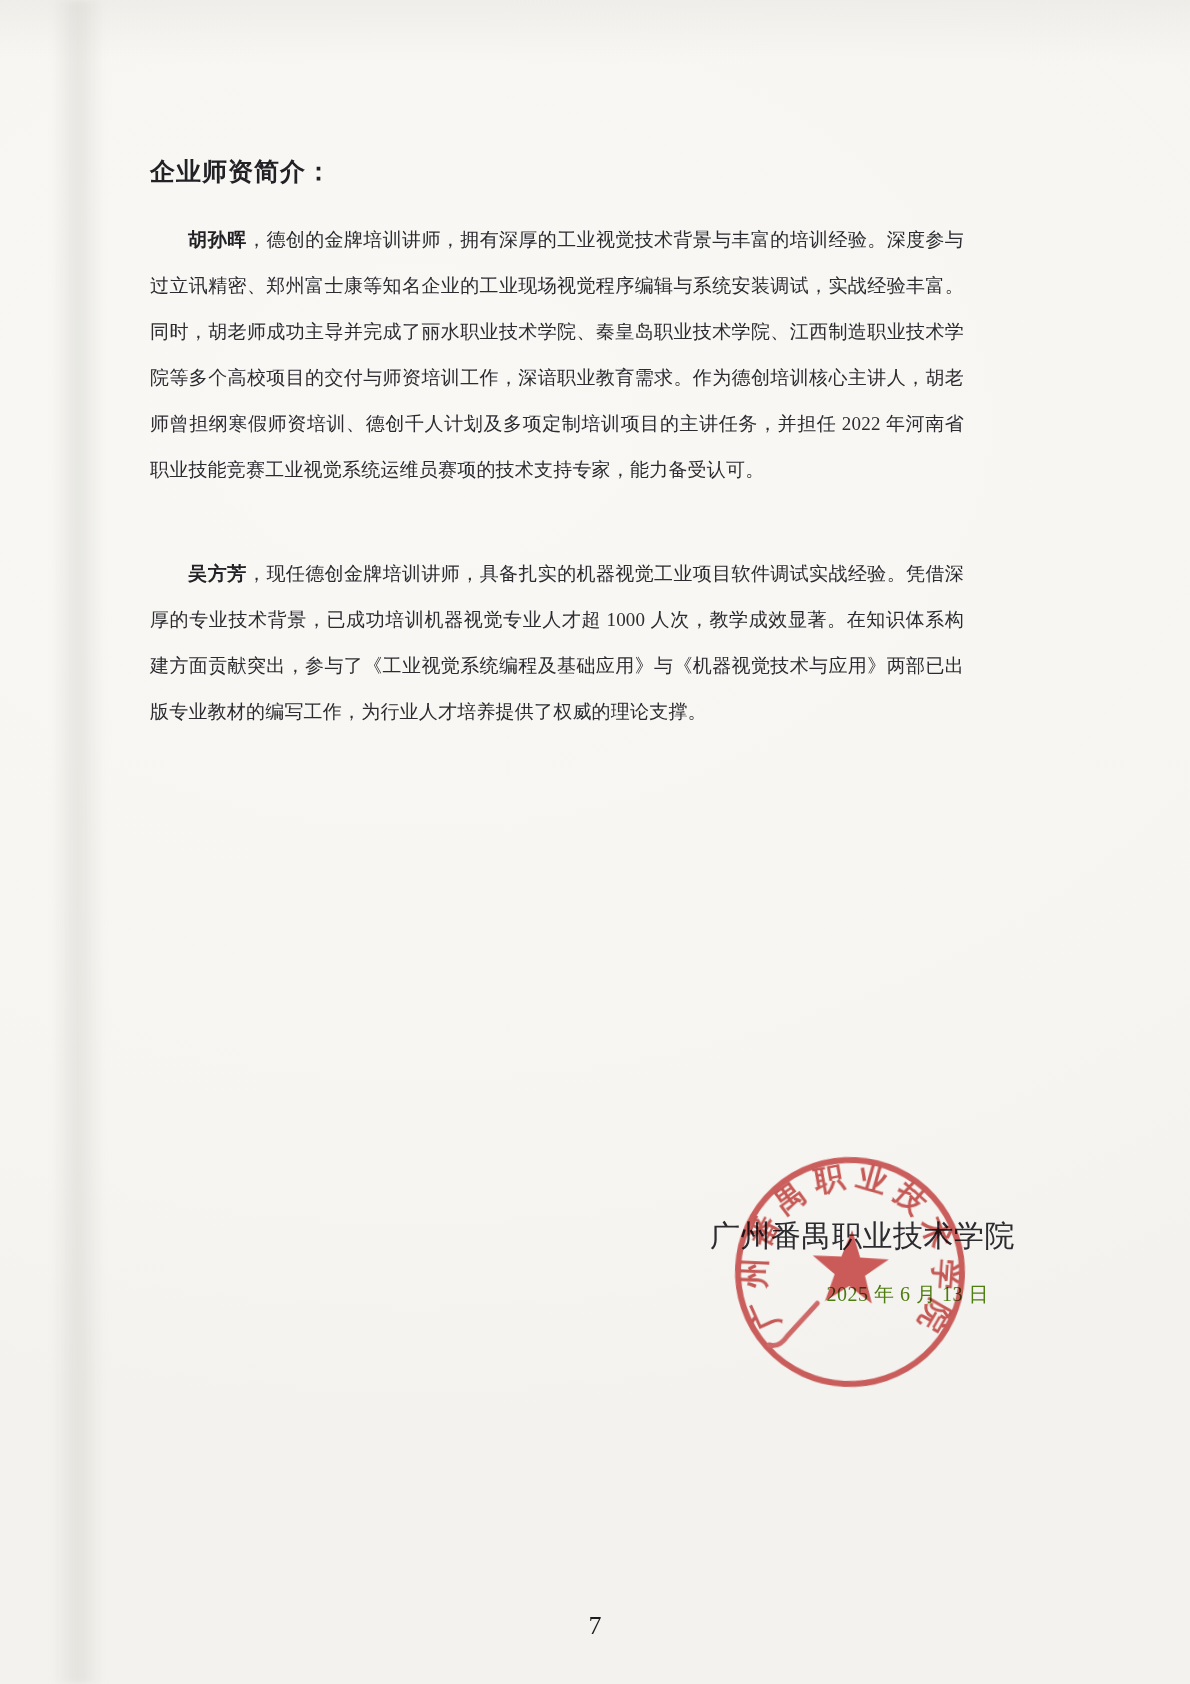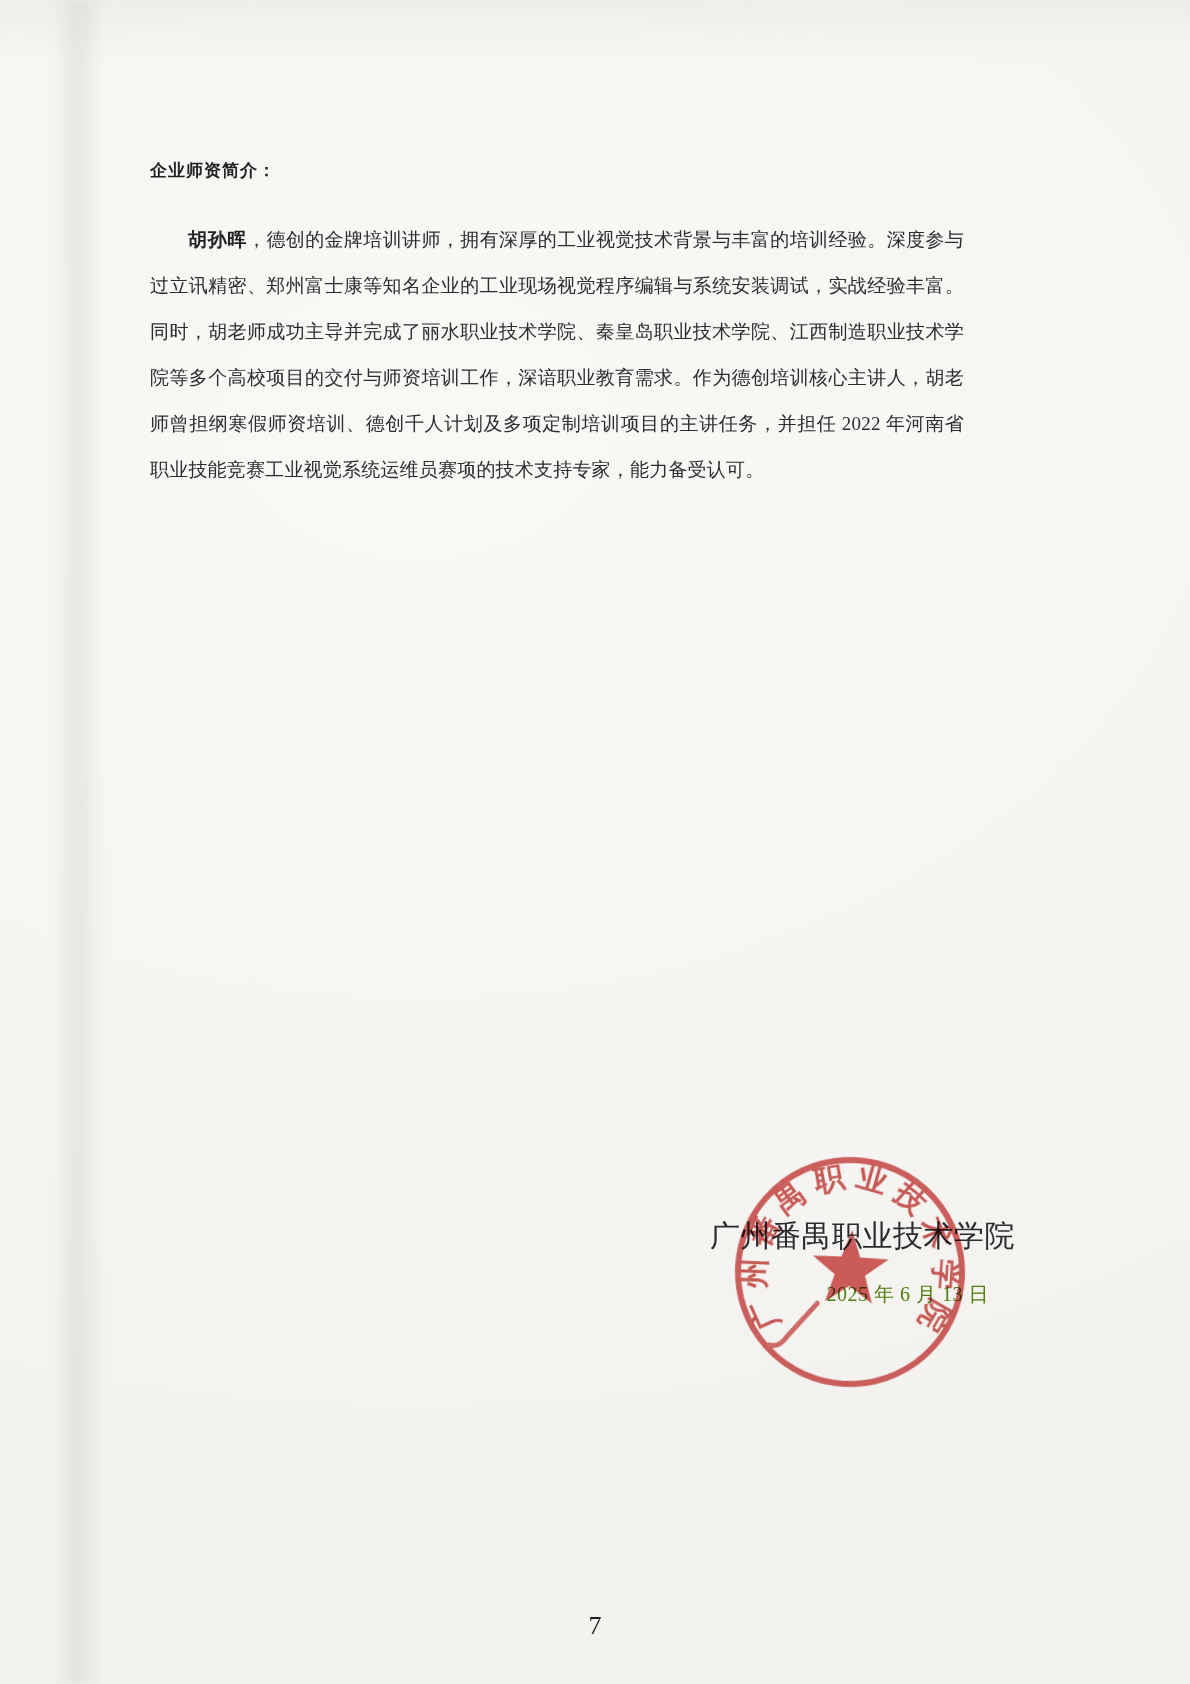--- a/index.html
+++ b/index.html
@@ -24,21 +24,21 @@
   .scan-shadow-top {
     position: absolute; left: 0; top: 0; width: 100%; height: 60px;
     background: linear-gradient(to bottom, rgba(200,198,192,.18), rgba(200,198,192,0));
     pointer-events: none;
   }
 
   .doc {
     position: absolute; left: 150px; top: 156px; width: 814px;
   }
   .doc-heading {
-    font-size: 17px; line-height: 30px; margin: 0 0 31px 0;
+    font-size: 25px; line-height: 30px; margin: 0 0 31px 0;
     font-weight: bold; letter-spacing: 1px;
     font-family: "Liberation Sans", "DejaVu Sans", sans-serif;
     color: #222226;
   }
   .para {
     margin: 0;
     font-size: 19px;
     line-height: 46px;
     text-align: justify;
     text-indent: 2em;
@@ -93,20 +93,21 @@
 
   <div class="scan-shadow-left"></div>
   <div class="scan-shadow-top"></div>
 
   <div class="doc">
     <h1 class="doc-heading">企业师资简介：</h1>
 
     <p class="para"><span class="trainer-name">胡孙晖</span><span>，德创的金牌培训讲师，拥有深厚的工业视觉技术背景与丰富的培训经验。深度参与过立讯精密、郑州富士康等知名企业的工业现场视觉程序编辑与系统安装调试，实战经验丰富。同时，胡老师成功主导并完成了丽水职业技术学院、秦皇岛职业技术学院、江西制造职业技术学院等多个高校项目的交付与师资培训工作，深谙职业教育需求。作为德创培训核心主讲人，胡老师曾担纲寒假师资培训、德创千人计划及多项定制培训项目的主讲任务，并担任 2022 年河南省职业技能竞赛工业视觉系统运维员赛项的技术支持专家，能力备受认可。</span></p>
 
 
+    <p class="para"><span class="trainer-name">吴方芳</span><span>，现任德创金牌培训讲师，具备扎实的机器视觉工业项目软件调试实战经验。凭借深厚的专业技术背景，已成功培训机器视觉专业人才超 1000 人次，教学成效显著。在知识体系构建方面贡献突出，参与了《工业视觉系统编程及基础应用》与《机器视觉技术与应用》两部已出版专业教材的编写工作，为行业人才培养提供了权威的理论支撑。</span></p>
   </div>
 
   <div class="signature-school">广州番禺职业技术学院</div>
   <div class="signature-date">2025 年 6 月 13 日</div>
 
   <svg class="stamp" viewBox="0 0 238 238" xmlns="http://www.w3.org/2000/svg">
     <circle class="seal-ring" cx="119" cy="119" r="112" stroke-width="6"></circle>
     <path id="sealArc" d="M 58.9 179.1 A 85 85 0 1 1 179.1 179.1" fill="none"></path>
     <text class="seal-text" font-size="30" letter-spacing="8.5" text-anchor="middle">
       <textPath href="#sealArc" startOffset="50%">广州番禺职业技术学院</textPath>

